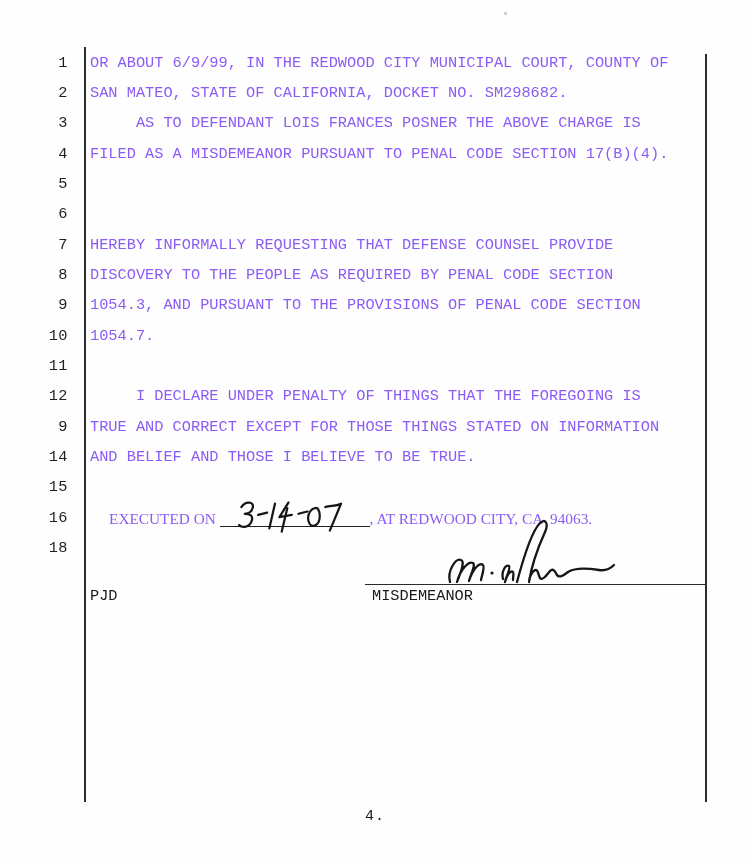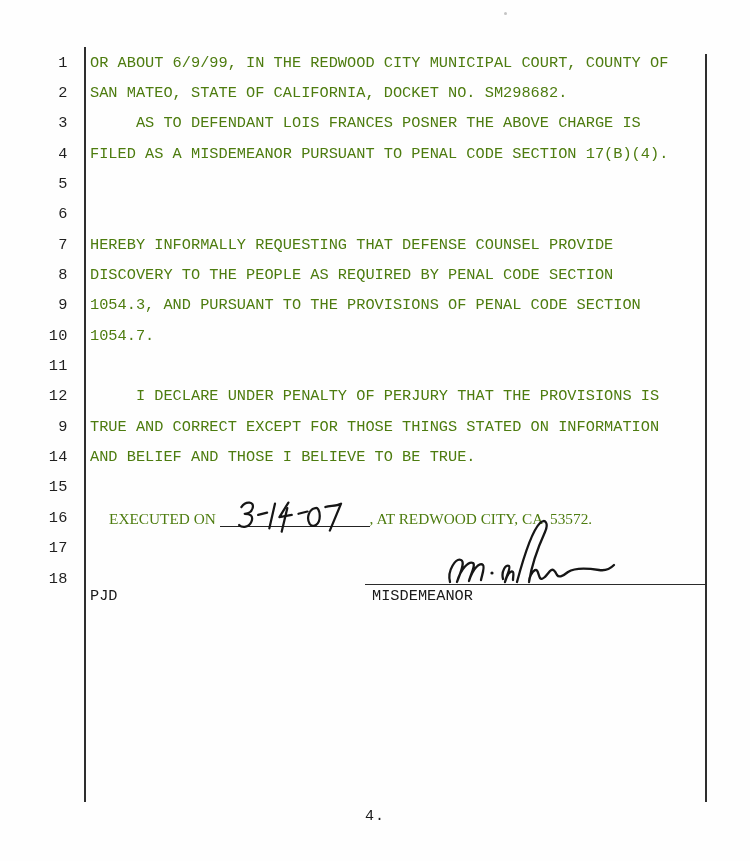--- a/index.html
+++ b/index.html
@@ -35,21 +35,21 @@
     flex: 0 0 68px;
     text-align: right;
     font-size: 15.3px;
     letter-spacing: 0.5px;
     color: #1f1f1f;
   }
   .txt {
     padding-left: 22px;
     font-size: 15.3px;
     white-space: pre;
-    color: #4d7c0f;
+    color: #8b5cf6;
   }
   .txt span { white-space: pre; font-family: Liberation Serif, serif; }
   .date-blank {
     display: inline-block;
     width: 150px;
     height: 17px;
     border-bottom: 1.6px solid #222;
     position: relative;
     vertical-align: baseline;
     top: 3px;
@@ -152,21 +152,21 @@
     <div class="row">
       <div class="num">10</div>
       <div class="txt">1054.7.</div>
     </div>
     <div class="row">
       <div class="num">11</div>
       <div class="txt"></div>
     </div>
     <div class="row">
       <div class="num">12</div>
-      <div class="txt">     I DECLARE UNDER PENALTY OF PERJURY THAT THE PROVISIONS IS</div>
+      <div class="txt">     I DECLARE UNDER PENALTY OF THINGS THAT THE FOREGOING IS</div>
     </div>
     <div class="row">
       <div class="num">9</div>
       <div class="txt">TRUE AND CORRECT EXCEPT FOR THOSE THINGS STATED ON INFORMATION</div>
     </div>
     <div class="row">
       <div class="num">14</div>
       <div class="txt">AND BELIEF AND THOSE I BELIEVE TO BE TRUE.</div>
     </div>
     <div class="row">
@@ -179,25 +179,21 @@
             <g class="ink-stroke" stroke-width="2">
               <path d="M3,7 C7,1 15,2 13,8 C12,12 8,13 6,13 C11,13 14,15 12,20 C10,25 4,26 1,23"></path>
               <path d="M18,14 L26,12"></path>
               <path d="M33,4 L28,26"></path>
               <path d="M45,3 L37,16 L48,14"></path>
               <path d="M44,8 L39,29"></path>
               <path d="M54,13 L62,11"></path>
               <path d="M69,8 C63,9 61,17 64,22 C67,26 73,23 73,15 C73,10 71,7 69,8"></path>
               <path d="M78,7 C82,5 87,7 92,4 L82,28"></path>
             </g>
-          </svg></span><span>, AT REDWOOD CITY, CA  53572.</span></div>
-    </div>
-    <div class="row">
-      <div class="num">17</div>
-      <div class="txt"></div>
+          </svg></span><span>, AT REDWOOD CITY, CA  94063.</span></div>
     </div>
     <div class="row">
       <div class="num">18</div>
       <div class="txt"></div>
     </div>
   </div>
 
   <div class="sig-line"></div>
 
   <svg class="sig-svg" width="172" height="70" viewBox="0 0 172 70" aria-label="m. (illegible handwritten signature)">

